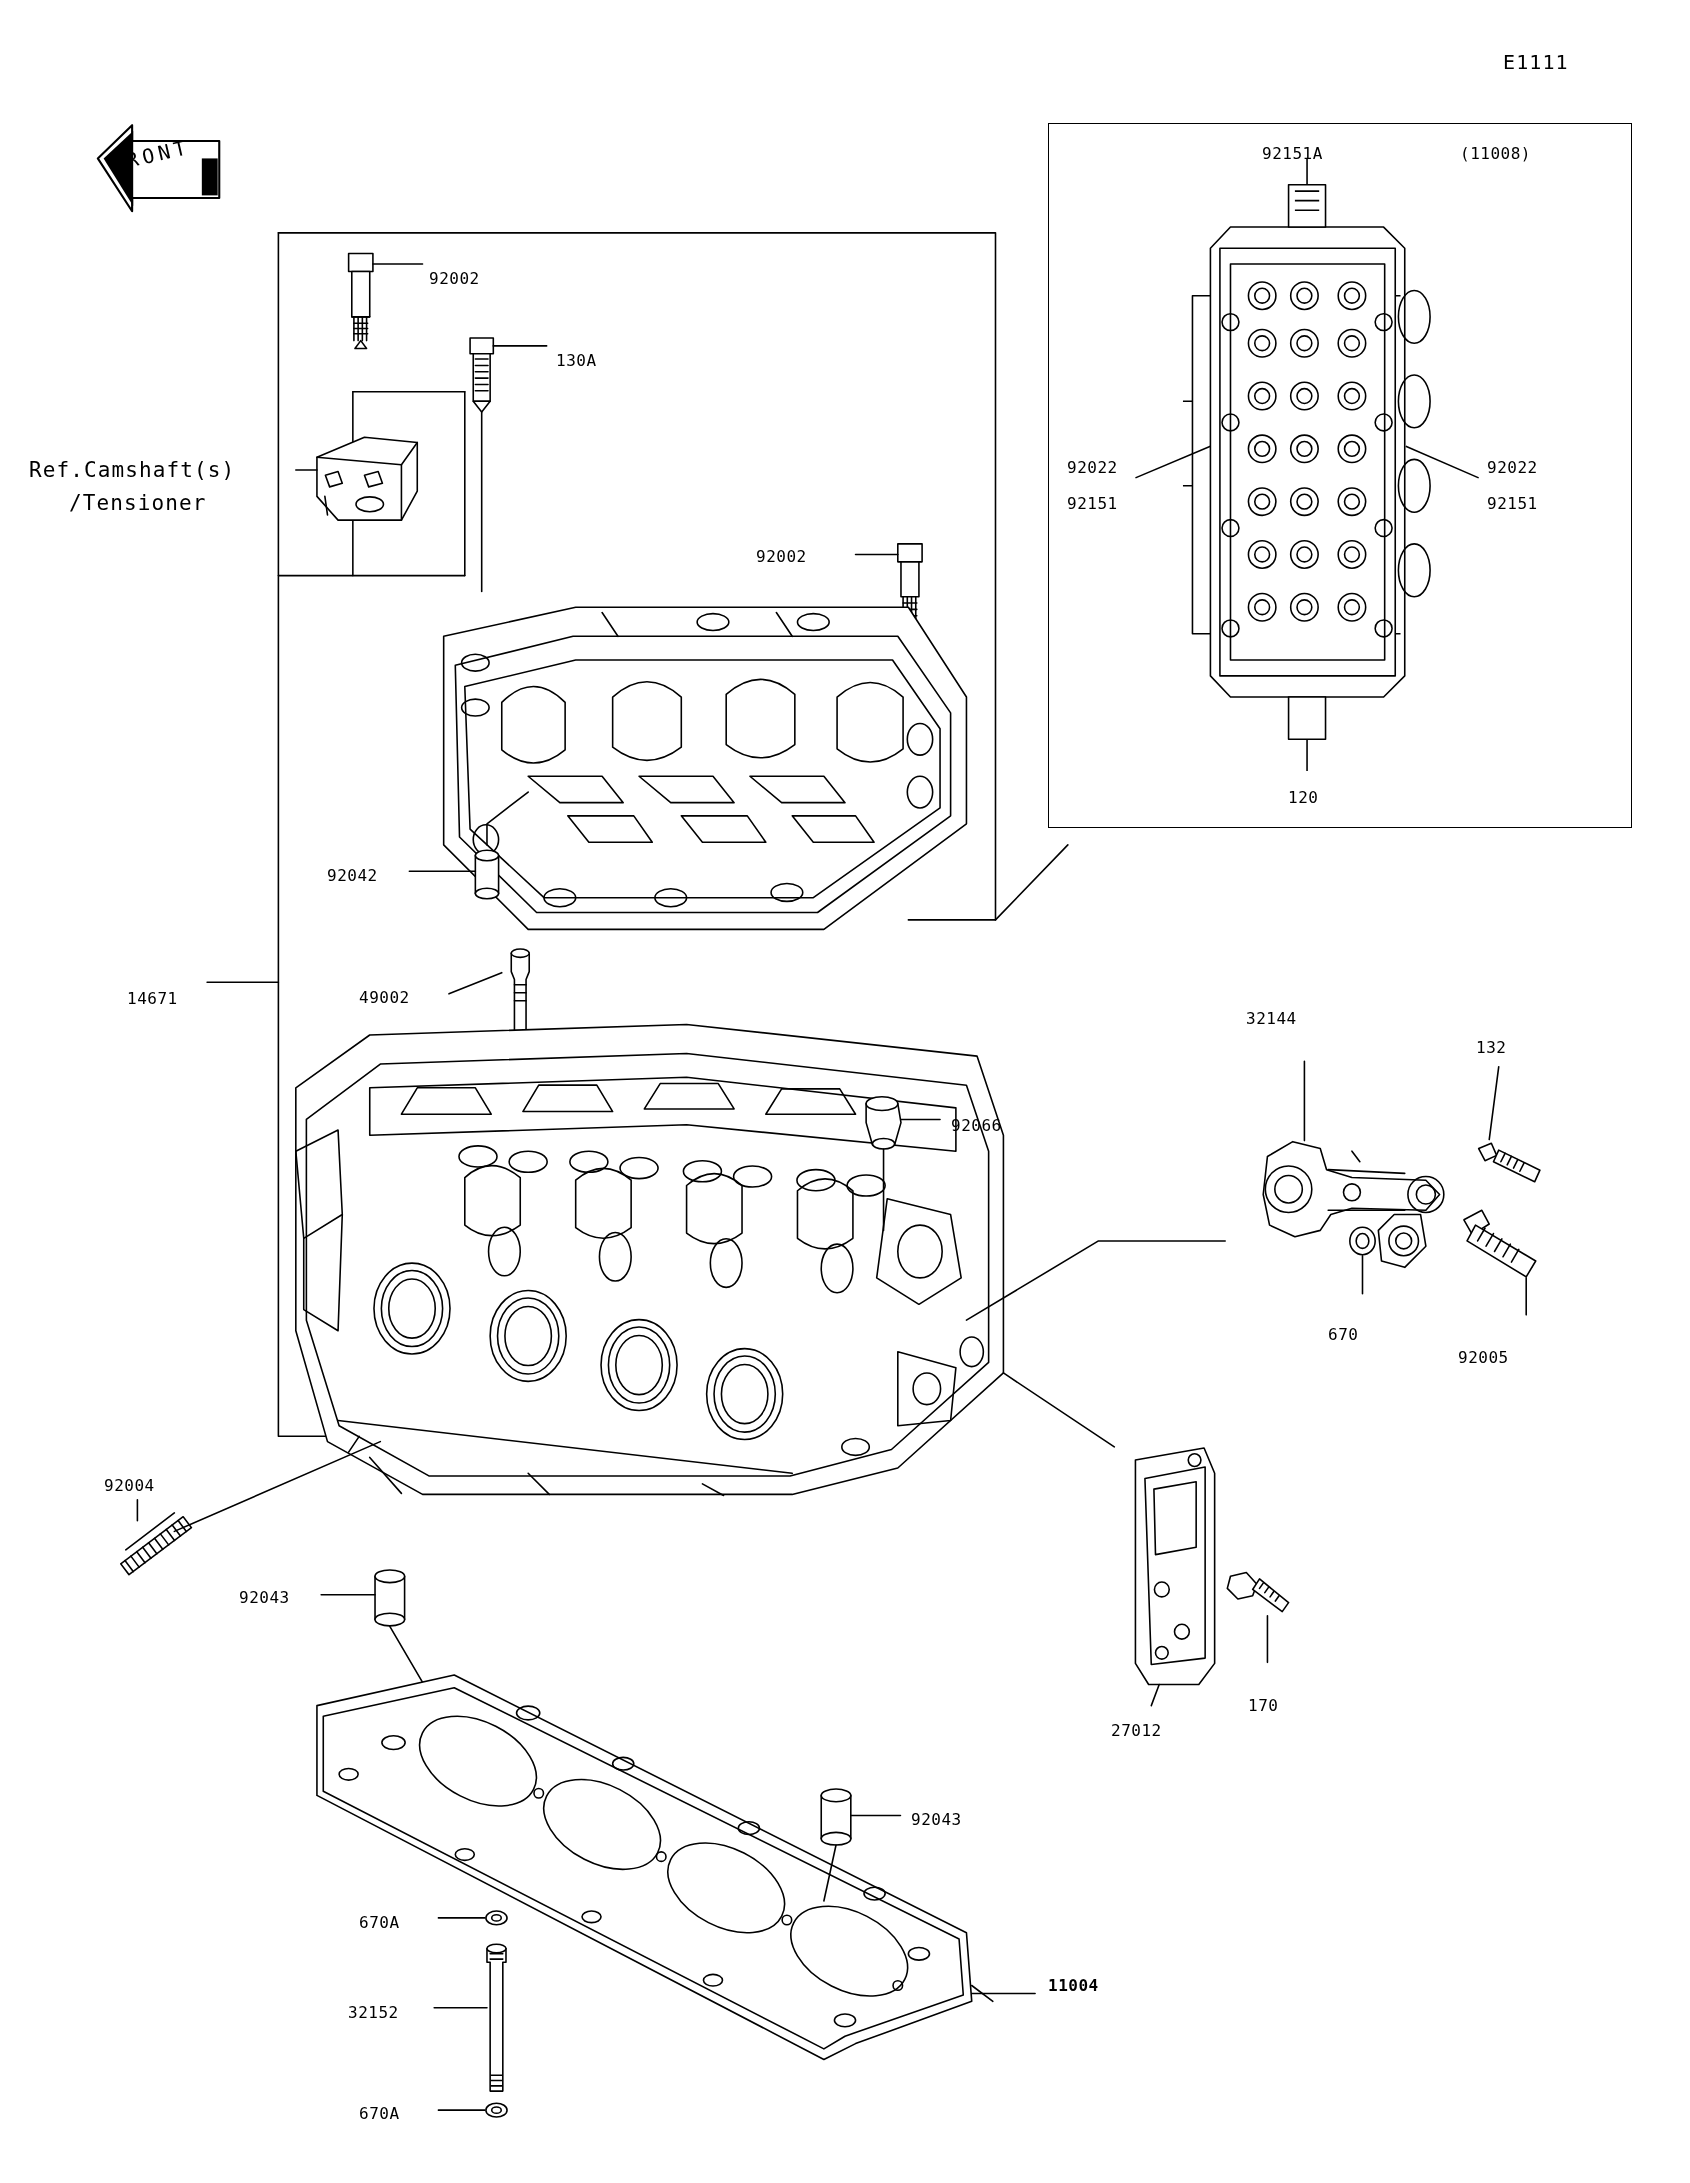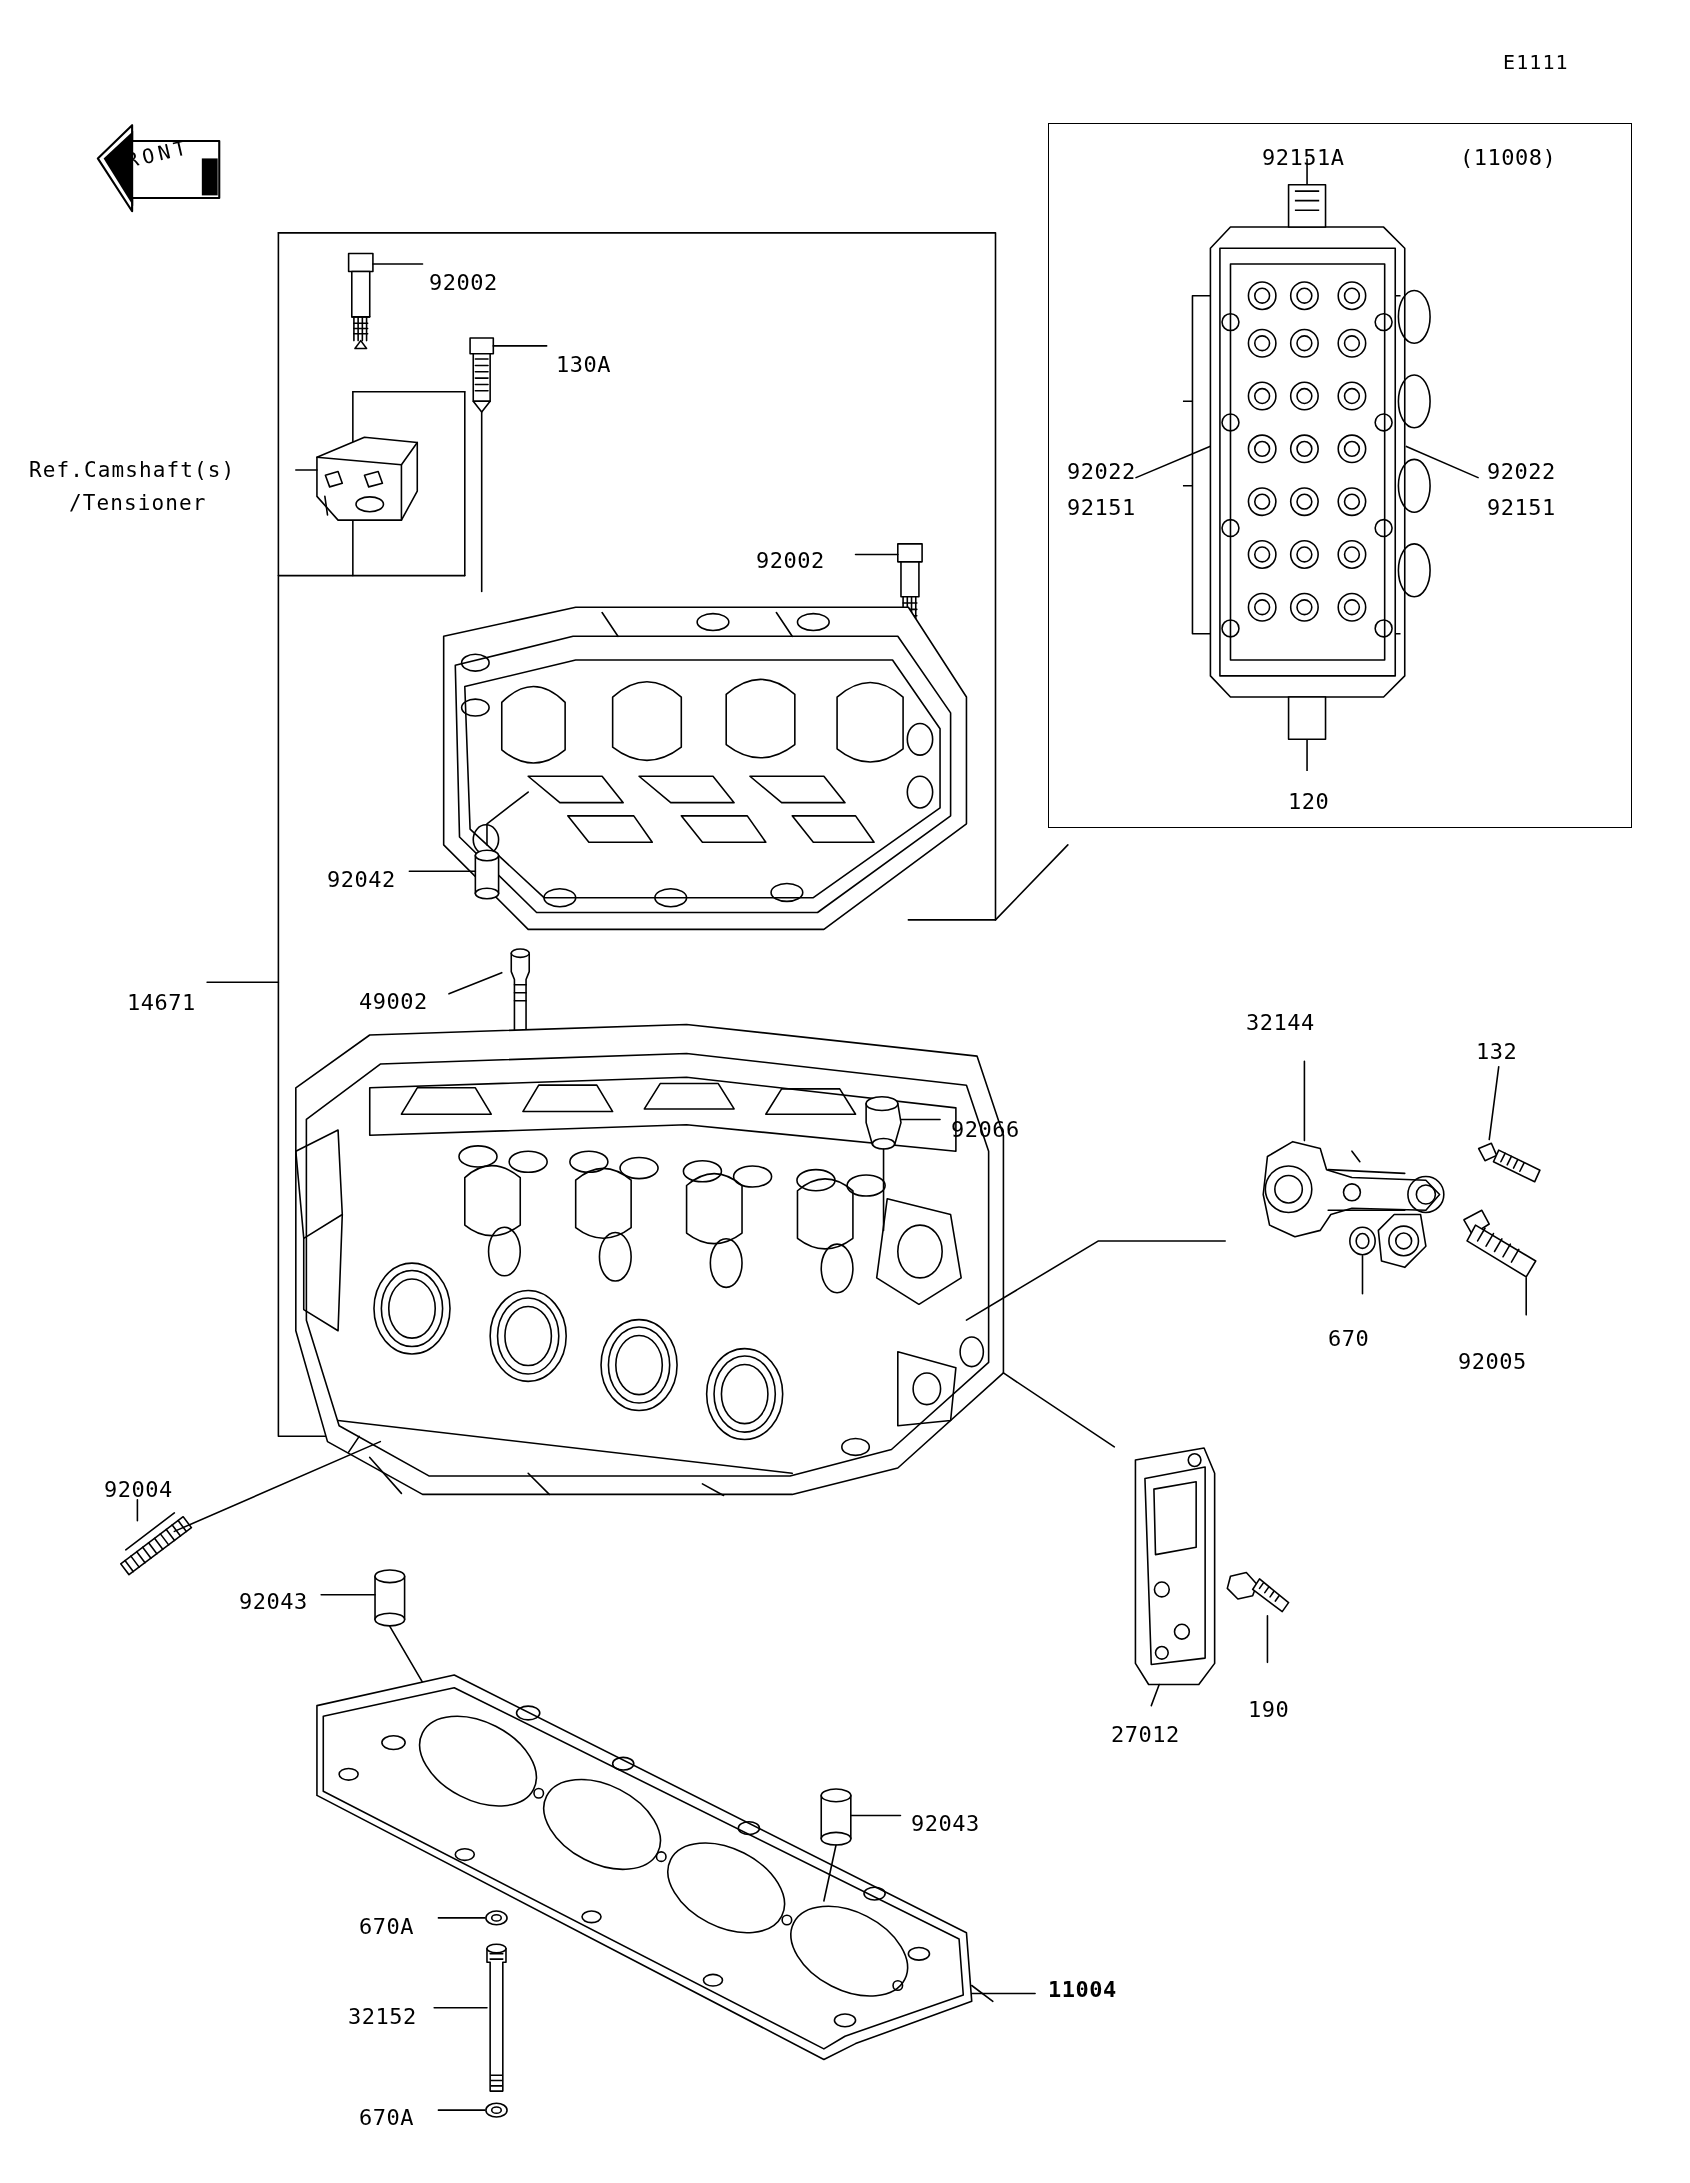--- a/index.html
+++ b/index.html
@@ -23,21 +23,21 @@
   }
   .lbl {
     position: absolute;
     font-family: "DejaVu Sans Mono", monospace;
     font-size: 21px;
     letter-spacing: 0.5px;
     color: #000;
     white-space: pre;
     line-height: 1.28;
   }
-  .lbl.big { font-size: 22px; }
+  .lbl.big { font-size: 16px; }
   .lbl.sheet-code { font-size: 20px; letter-spacing: 1.1px; }
   .lbl.ref { font-size: 21px; letter-spacing: 1.1px; }
   svg.art {
     position: absolute;
     left: 0; top: 0;
     width: 1690px;
     height: 2183px;
     pointer-events: none;
   }
   .inset-frame {
@@ -471,21 +471,21 @@
       <div class="lbl big" style="left: 127px; top: 989px;">14671</div>
       <div class="lbl big" style="left: 359px; top: 988px;">49002</div>
       <div class="lbl big" style="left: 951px; top: 1116px;">92066</div>
       <div class="lbl big" style="left: 1246px; top: 1009px;">32144</div>
       <div class="lbl big" style="left: 1476px; top: 1038px;">132</div>
       <div class="lbl big" style="left: 1328px; top: 1325px;">670</div>
       <div class="lbl big" style="left: 1458px; top: 1348px; text-align: right;">92005</div>
       <div class="lbl big" style="left: 104px; top: 1476px;">92004</div>
       <div class="lbl big" style="left: 239px; top: 1588px;">92043</div>
       <div class="lbl big" style="left: 1111px; top: 1721px;">27012</div>
-      <div class="lbl big" style="left: 1248px; top: 1696px;">190</div>
+      <div class="lbl big" style="left: 1248px; top: 1696px;">170</div>
       <div class="lbl big" style="left: 911px; top: 1810px;">92043</div>
       <div class="lbl big" style="left: 359px; top: 1913px;">670A</div>
       <div class="lbl big" style="left: 1048px; top: 1976px; font-weight: bold;">11004</div>
       <div class="lbl big" style="left: 348px; top: 2003px;">32152</div>
       <div class="lbl big" style="left: 359px; top: 2104px;">670A</div>
     </div>
 
 </div>
 
 

